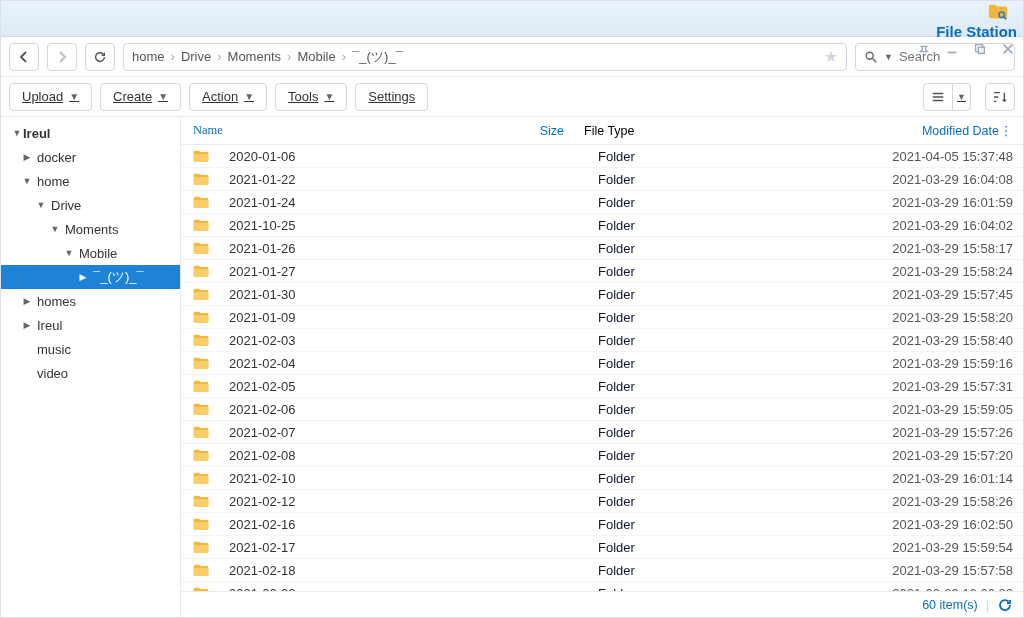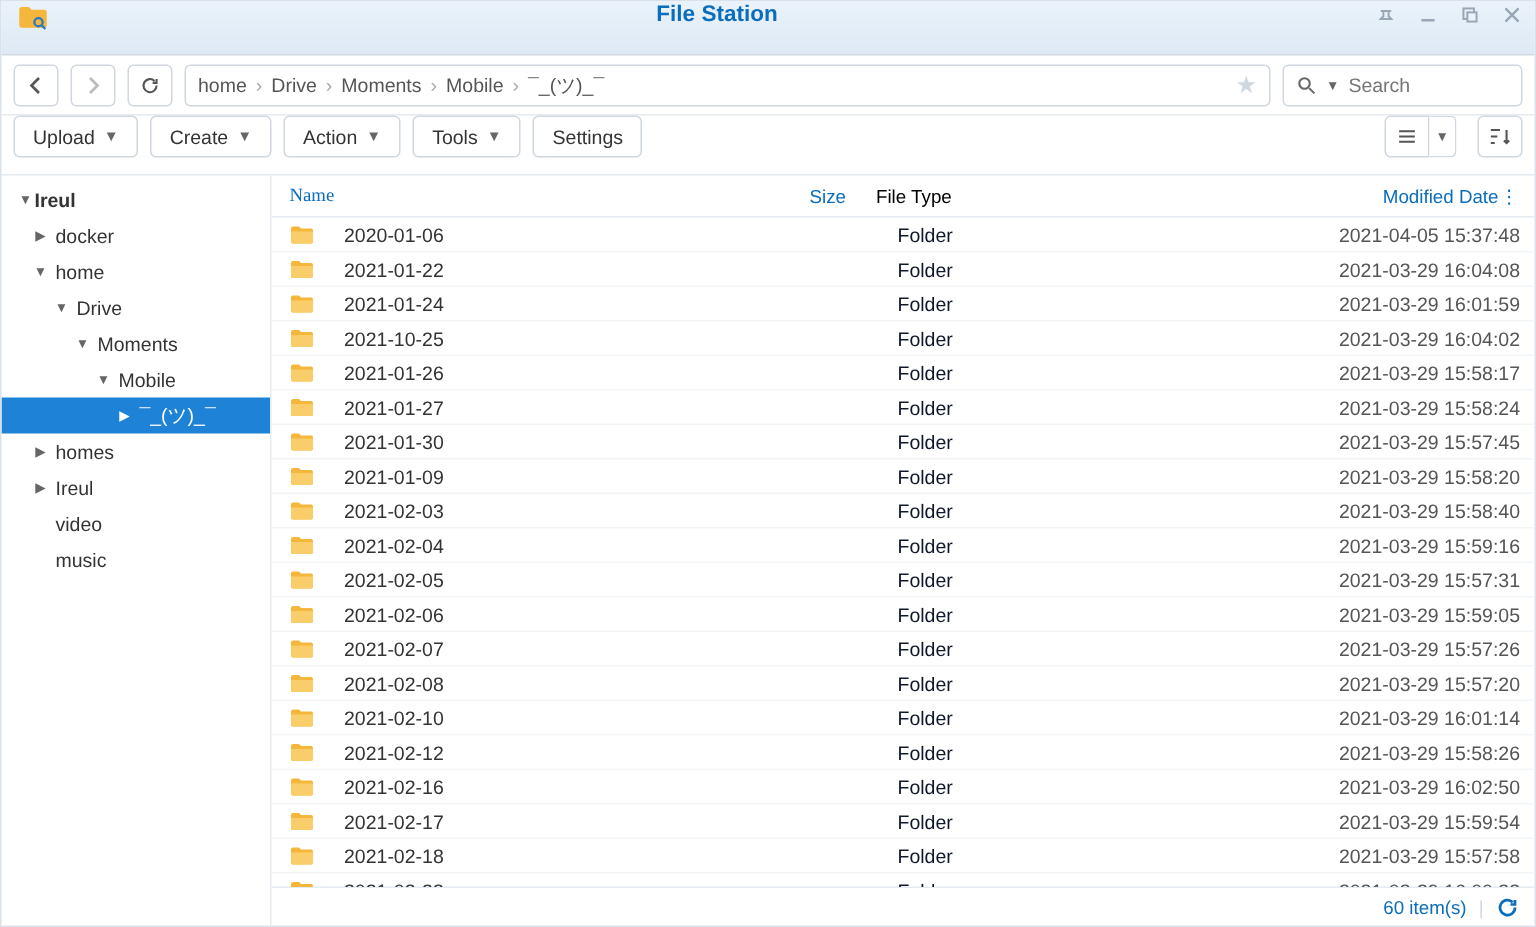--- a/index.html
+++ b/index.html
@@ -1,34 +1,34 @@
 <!DOCTYPE html>
 <html><head>
 <meta charset="utf-8">
 <style>
   * { box-sizing: border-box; margin: 0; padding: 0; }
   html, body { width: 1024px; height: 618px; font-family: -apple-system, BlinkMacSystemFont, "Segoe UI", Helvetica, Arial, sans-serif; font-size: 13px; color: #333; overflow: hidden; background: #fff;}
   .window { width: 1024px; height: 618px; display: flex; flex-direction: column; border: 1px solid #d9e1ea; }
   
-  .titlebar { height: 36px; background: linear-gradient(#eaf3fb,#dde9f5); display: flex; align-items: flex-start; padding: 0 6px; border-bottom: 1px solid #cfd9e4; }
+  .titlebar { height: 36px; background: linear-gradient(#eaf3fb,#dde9f5); display: flex; align-items: flex-end; padding: 0 6px; border-bottom: 1px solid #cfd9e4; flex-direction: column; }
   .titlebar .app-icon { width: 22px; height: 22px; margin-left: 4px; margin-right: 8px; }
   .titlebar .title { flex: 1; text-align: center; font-weight: 700; font-size: 15px; color: #0a6ebd; }
   .titlebar .win-controls { display: flex; gap: 10px; color: #8a9aad; }
   .titlebar .win-controls .ctrl { width: 18px; height: 18px; display: flex; align-items: center; justify-content: center; cursor: default; }
   
   .navrow { height: 40px; display: flex; align-items: center; padding: 0 8px; gap: 8px; border-bottom: 1px solid #e5ebf1; }
   .nav-btn { width: 30px; height: 28px; border: 1px solid #cfd7e1; border-radius: 4px; background: #fff; display:flex; align-items:center; justify-content:center; color:#555; cursor:pointer; }
   .breadcrumb { flex: 1; height: 28px; border: 1px solid #cfd7e1; border-radius: 4px; display:flex; align-items:center; padding: 0 8px; gap: 6px; color:#555; overflow:hidden; }
   .breadcrumb .crumb { white-space: nowrap; cursor:pointer; }
   .breadcrumb .sep { color:#aaa; }
   .breadcrumb .star { margin-left:auto; color:#cfd7e1; font-size:16px; }
   .search { width: 160px; height: 28px; border: 1px solid #cfd7e1; border-radius: 4px; display:flex; align-items:center; padding: 0 8px; gap:6px; color:#888; }
   .search input { border:none; outline:none; flex:1; font-size:13px; color:#333; background:transparent; }
   
-  .actionrow { height: 40px; display:flex; padding: 0 8px; gap: 8px; border-bottom: 1px solid #e5ebf1; }
+  .actionrow { height: 40px; display:flex; align-items:center; padding: 0 8px; gap: 8px; border-bottom: 1px solid #e5ebf1; text-decoration: underline; }
   .btn { height: 28px; padding: 0 12px; border: 1px solid #cfd7e1; border-radius: 4px; background: #fff; display:flex; align-items:center; gap:6px; cursor:pointer; color:#333;}
   .btn .caret { font-size:10px; color:#666; }
   .spacer { flex:1; }
   .view-toggle { display:flex; }
   .view-toggle .seg { width:30px; height:28px; border:1px solid #cfd7e1; display:flex; align-items:center; justify-content:center; background:#fff; cursor:pointer; }
   .view-toggle .seg:first-child { border-radius:4px 0 0 4px; }
   .view-toggle .seg:nth-child(2) { border-left:none; width:18px; }
   .view-toggle .seg:last-child { border-radius:0 4px 4px 0; border-left:none;}
   .sort-btn { width:30px; height:28px; border:1px solid #cfd7e1; border-radius:4px; background:#fff; display:flex; align-items:center; justify-content:center; cursor:pointer; margin-left:6px;}
   
@@ -220,25 +220,25 @@
         <div class="tree-item d1">
           <span class="arrow">▶</span>
           <span style="margin-left: 4px;">homes</span>
         </div>
         <div class="tree-item d1">
           <span class="arrow">▶</span>
           <span style="margin-left: 4px;">Ireul</span>
         </div>
         <div class="tree-item d1">
           <span class="noarrow"></span>
-          <span style="margin-left: 4px;">video</span>
+          <span style="margin-left: 4px;">music</span>
         </div>
         <div class="tree-item d1">
           <span class="noarrow"></span>
-          <span style="margin-left: 4px;">music</span>
+          <span style="margin-left: 4px;">video</span>
         </div>
       </div>
 
     <div class="filearea">
       <div class="colheader">
         <div class="col-name">Name</div>
         <div class="col-size">Size</div>
         <div class="col-type">File Type</div>
         <div class="col-date">Modified Date</div>
         <div class="col-menu">⋮</div>

